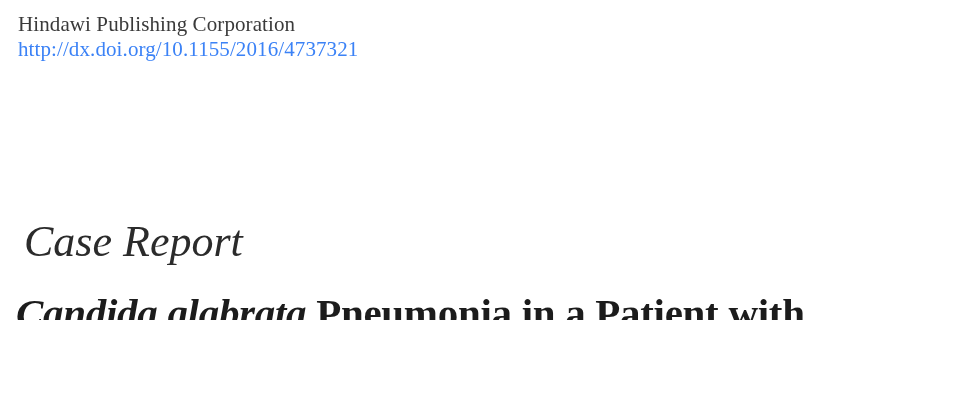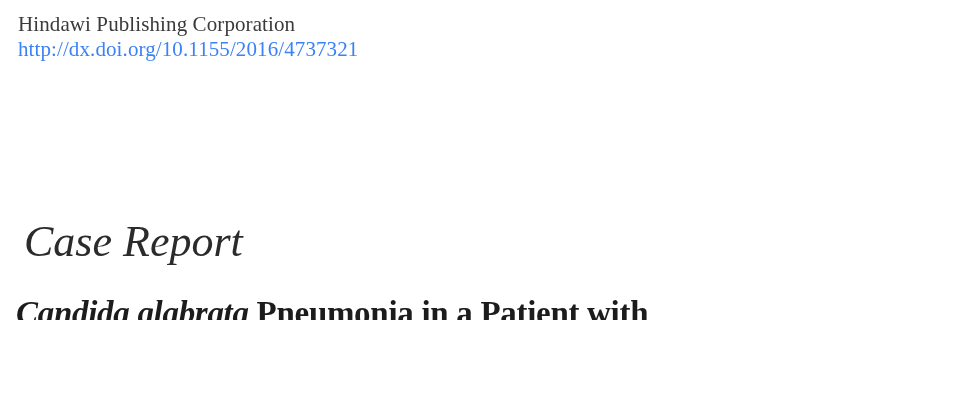--- a/index.html
+++ b/index.html
@@ -41,21 +41,21 @@
     font-style: italic;
     line-height: 1;
     color: #2b2b2b;
     white-space: nowrap;
   }
   .article-title {
     position: absolute;
     left: 16px;
     top: 289px;
     margin: 0;
-    font-size: 33px;
+    font-size: 41px;
     font-weight: 700;
     line-height: 49px;
     letter-spacing: -0.3px;
     color: #1c1c1c;
     white-space: nowrap;
   }
   .article-title .species {
     font-style: italic;
   }
 </style>

